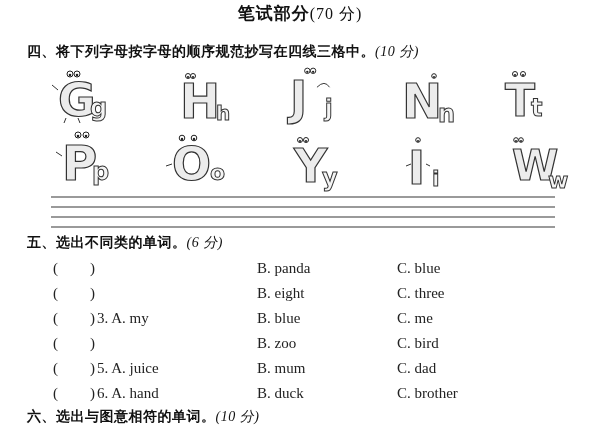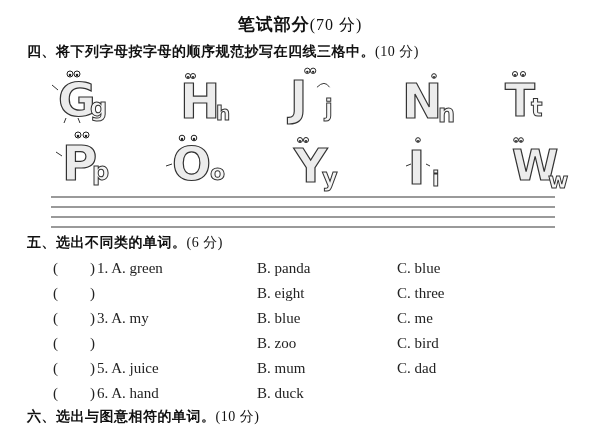--- a/index.html
+++ b/index.html
@@ -1,22 +1,22 @@
 <!DOCTYPE html>
 <html><head>
 <meta charset="utf-8">
 <style>
   html, body { margin:0; padding:0; background:#fff; }
   body { width:600px; height:430px; position:relative; overflow:hidden; color:#111;
          font-family: "DejaVu Sans", sans-serif; }
-  .title { position:absolute; top:13px; left:0; width:600px; text-align:center;
+  .title { position:absolute; top:2px; left:0; width:600px; text-align:center;
            font-size:17px; font-weight:bold; letter-spacing:1px; }
   .title .pts { font-weight:normal; font-family:"Liberation Serif", serif; font-size:16px; }
   .section-heading { position:absolute; left:27px; font-size:14px; font-weight:bold; letter-spacing:0.5px; }
-  .section-heading .pts { font-weight:normal; font-family:"Liberation Serif", serif; }
+  .section-heading .pts { font-weight:normal; font-family:"Liberation Serif", serif;font-style:italic; }
   .letter-card { position:absolute; width:62px; height:56px; }
   .letter-card svg { width:100%; height:100%; overflow:visible; }
   .big { font-family:"DejaVu Sans", sans-serif; font-weight:bold; fill:#ececec; stroke:#333; stroke-width:1.2; }
   .small { font-family:"DejaVu Sans", sans-serif; font-weight:bold; fill:#f4f4f4; stroke:#333; stroke-width:1; }
   .eye { fill:#fff; stroke:#222; stroke-width:1; }
   .pupil { fill:#222; }
   .limb { stroke:#333; stroke-width:1; fill:none; }
   .four-line { position:absolute; left:51px; width:504px; height:2px; background:#9a9a9a; }
   .q-row { position:absolute; left:0; width:600px; height:22px; font-family:"Liberation Serif", serif; font-size:15px; color:#222; }
   .q-row span { position:absolute; top:0; white-space:pre; }
@@ -147,21 +147,20 @@
   <div class="four-line" style="top:226px;"></div>
 </div>
 
 <div class="section-heading" style="top:234px;text-align:center;">
   <span>五、选出不同类的单词。</span><span class="pts">(6 分)</span>
 </div>
 
 <div class="q-row" style="top:260px;">
   <span class="paren-open">(</span>
   <span class="paren-close">)</span>
-  <span class="opt-a">1. A. green</span>
   <span class="opt-b">B. panda</span>
   <span class="opt-c">C. blue</span>
 </div>
 <div class="q-row" style="top:285px;">
   <span class="paren-open">(</span>
   <span class="paren-close">)</span>
   <span class="opt-b">B. eight</span>
   <span class="opt-c">C. three</span>
 </div>
 <div class="q-row" style="top:310px;">
@@ -182,17 +181,18 @@
   <span class="paren-close">)</span>
   <span class="opt-a">5. A. juice</span>
   <span class="opt-b">B. mum</span>
   <span class="opt-c">C. dad</span>
 </div>
 <div class="q-row" style="top:385px;">
   <span class="paren-open">(</span>
   <span class="paren-close">)</span>
   <span class="opt-a">6. A. hand</span>
   <span class="opt-b">B. duck</span>
+  <span class="opt-c">C. brother</span>
 </div>
 
 <div class="section-heading" style="top:408px;">
   <span>六、选出与图意相符的单词。</span><span class="pts">(10 分)</span>
 </div>
 
 </body></html>

